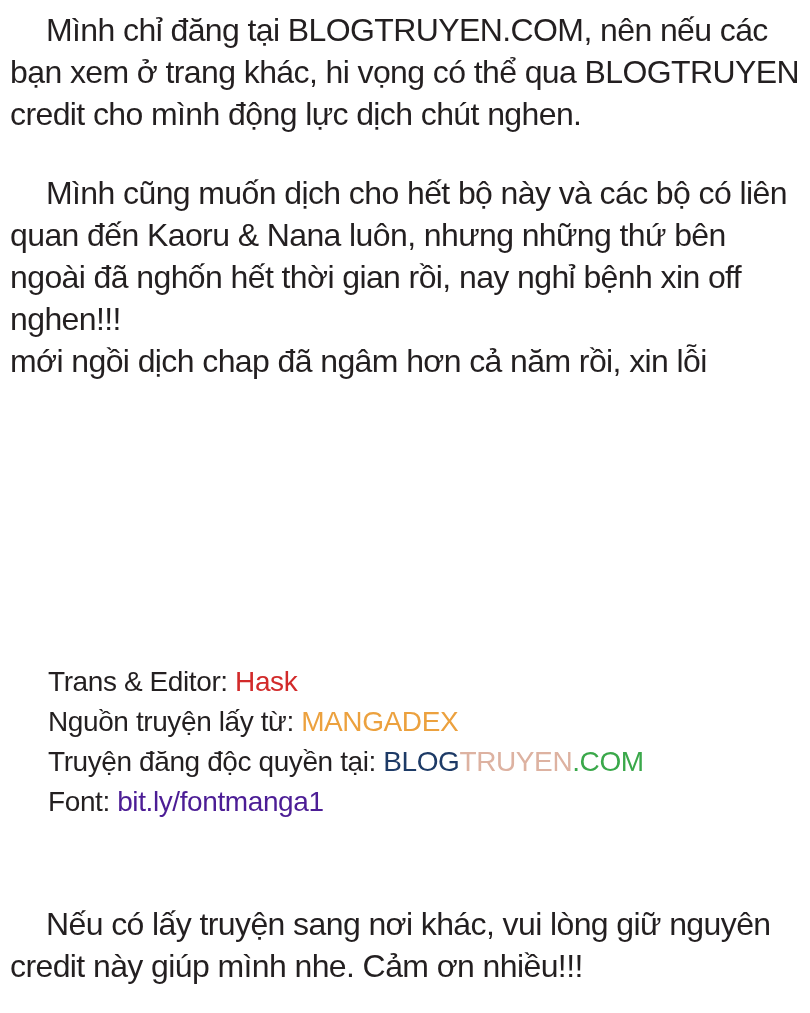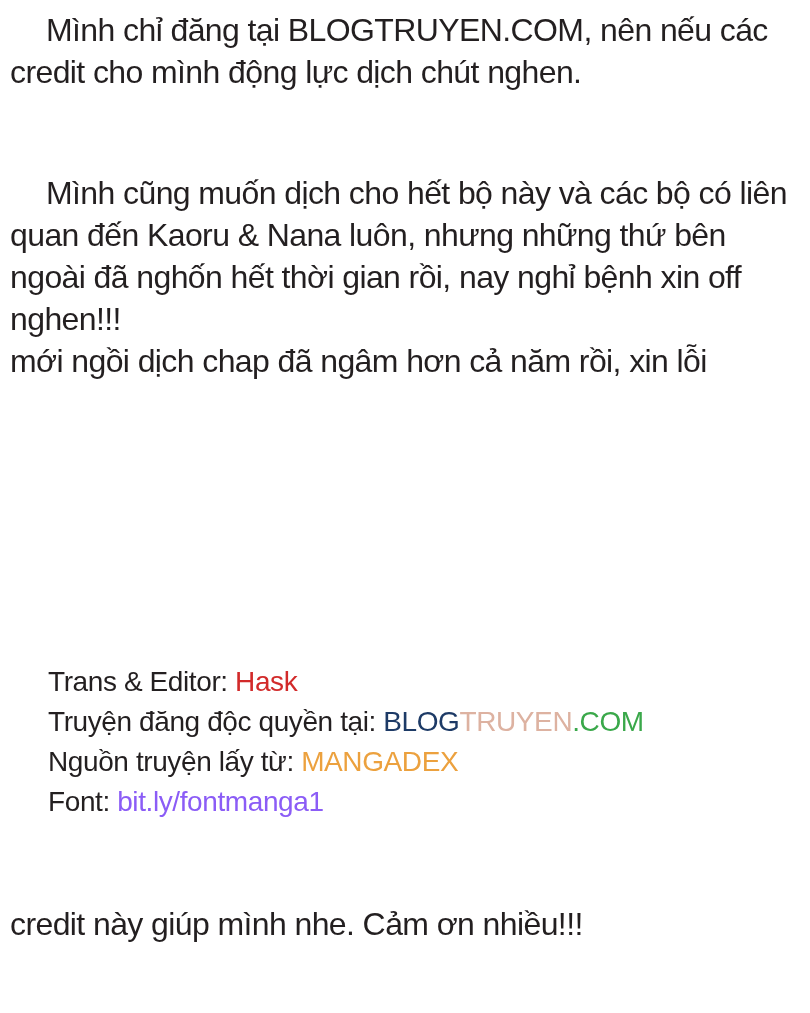--- a/index.html
+++ b/index.html
@@ -43,43 +43,45 @@
   .credits .credit-line { white-space: nowrap; }
   .credits a { text-decoration: none; cursor: pointer; }
 </style>
 </head>
 <body>
 
 <div class="page">
 
   <div class="para para-intro">
     <div class="line indent">Mình chỉ đăng tại BLOGTRUYEN.COM, nên nếu các</div>
+    <div class="line">bạn xem ở trang khác, hi vọng có thể qua BLOGTRUYEN</div>
     <div class="line">credit cho mình động lực dịch chút nghen.</div>
   </div>
 
   <div class="para para-body">
     <div class="line indent">Mình cũng muốn dịch cho hết bộ này và các bộ có liên</div>
     <div class="line">quan đến Kaoru &amp; Nana luôn, nhưng những thứ bên</div>
     <div class="line">ngoài đã nghốn hết thời gian rồi, nay nghỉ bệnh xin off</div>
     <div class="line">nghen!!!</div>
     <div class="line">mới ngồi dịch chap đã ngâm hơn cả năm rồi, xin lỗi</div>
   </div>
 
   <div class="credits">
     <div class="credit-line">
       <span>Trans &amp; Editor: </span><span style="color: rgb(210, 42, 42);">Hask</span>
     </div>
     <div class="credit-line">
+      <span>Nguồn truyện lấy từ: </span><span style="color: rgb(236, 161, 62);">MANGADEX</span>
+    </div>
+    <div class="credit-line">
       <span>Truyện đăng độc quyền tại: </span><span style="color: rgb(29, 58, 102);">BLOG</span><span style="color: rgb(221, 178, 161);">TRUYEN</span><span style="color: rgb(58, 168, 74);">.COM</span>
     </div>
     <div class="credit-line">
-      <span>Nguồn truyện lấy từ: </span><span style="color: rgb(236, 161, 62);">MANGADEX</span>
-    </div>
-    <div class="credit-line">
-      <span>Font: </span><a style="color: #8b5cf6;">bit.ly/fontmanga1</a>
+      <span>Font: </span><a style="color: #4c1d95;">bit.ly/fontmanga1</a>
     </div>
   </div>
 
   <div class="para para-footer">
+    <div class="line indent">Nếu có lấy truyện sang nơi khác, vui lòng giữ nguyên</div>
     <div class="line">credit này giúp mình nhe. Cảm ơn nhiều!!!</div>
   </div>
 
 </div>
 
 </body></html>

